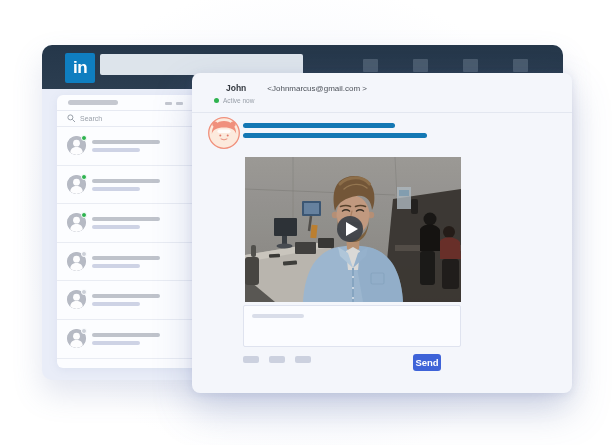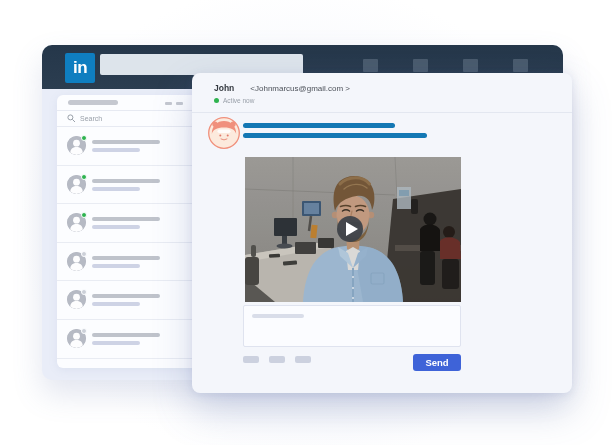--- a/index.html
+++ b/index.html
@@ -63,21 +63,21 @@
   .sb-dot.on{background:#2eb34f;} .sb-dot.off{background:#ccd0d8;}
   .sb-bar-long{position:absolute;left:35px;top:13px;width:68px;height:4px;background:#bfc3cb;border-radius:2px;}
   .sb-bar-short{position:absolute;left:35px;top:21px;width:48px;height:4px;background:#ced3e5;border-radius:2px;}
 
   
   .fg-card{
     position:absolute;left:192px;top:73px;width:380px;height:320px;
     background:#f4f6fb;border-radius:8px;
     box-shadow:0 18px 38px rgba(88,108,168,.26), 0 2px 8px rgba(88,108,168,.12);
   }
-  .th-name-row{position:absolute;left:22px;top:10px;display:flex;align-items:baseline;}
+  .th-name-row{position:absolute;left:34px;top:10px;display:flex;align-items:baseline;gap:5px;}
   .th-name{font-size:8.5px;font-weight:bold;color:#33383f;}
   .th-email{font-size:8px;color:#4d525a;margin-left:16px;}
   .th-status-row{position:absolute;left:22px;top:24px;display:flex;align-items:center;gap:4px;}
   .status-dot{width:5px;height:5px;border-radius:50%;background:#2eb34f;}
   .th-status{font-size:6.5px;color:#99a0a9;}
   .th-divider{position:absolute;left:0;top:39px;width:100%;height:1px;background:#e3e7f0;}
 
   .msg-avatar{position:absolute;left:16px;top:44px;width:32px;height:32px;}
   .blue-bar{position:absolute;left:51px;height:5px;background:#1478b4;border-radius:2.5px;}
   .blue-bar.b1{top:50px;width:152px;}
@@ -87,21 +87,21 @@
   .video svg{display:block;}
 
   .compose-box{
     position:absolute;left:51px;top:232px;width:218px;height:42px;
     background:#fbfcff;border:1px solid #dfe3ef;border-radius:2px;
   }
   .ph-bar{position:absolute;left:8px;top:8px;width:52px;height:4px;background:#d9dde9;border-radius:2px;}
   .pill{position:absolute;top:283px;width:16px;height:7px;background:#ccd1df;border-radius:2px;}
   .pill.p1{left:51px;} .pill.p2{left:77px;} .pill.p3{left:103px;}
   .send-btn{
-    position:absolute;left:221px;top:281px;width:48px;height:17px;
+    position:absolute;left:221px;top:281px;width:28px;height:17px;
     background:#3e63d8;border:none;border-radius:3px;color:#ffffff;
     font-size:9.5px;font-weight:bold;display:flex;align-items:center;justify-content:center;
     cursor:pointer;padding:0;
   }
 </style>
 </head>
 <body>
 
 <div class="stage">
 

